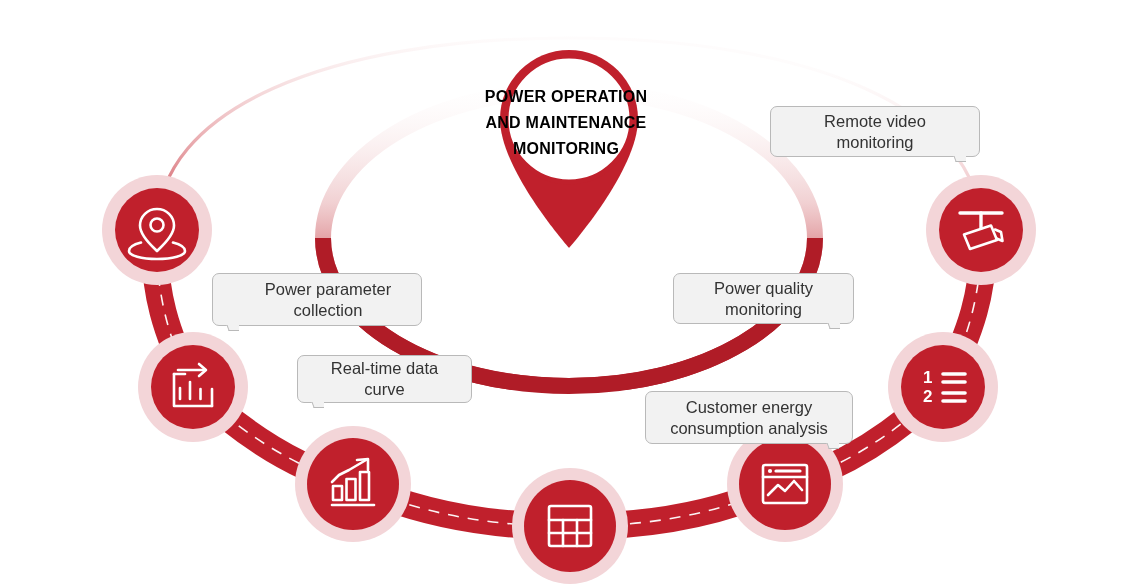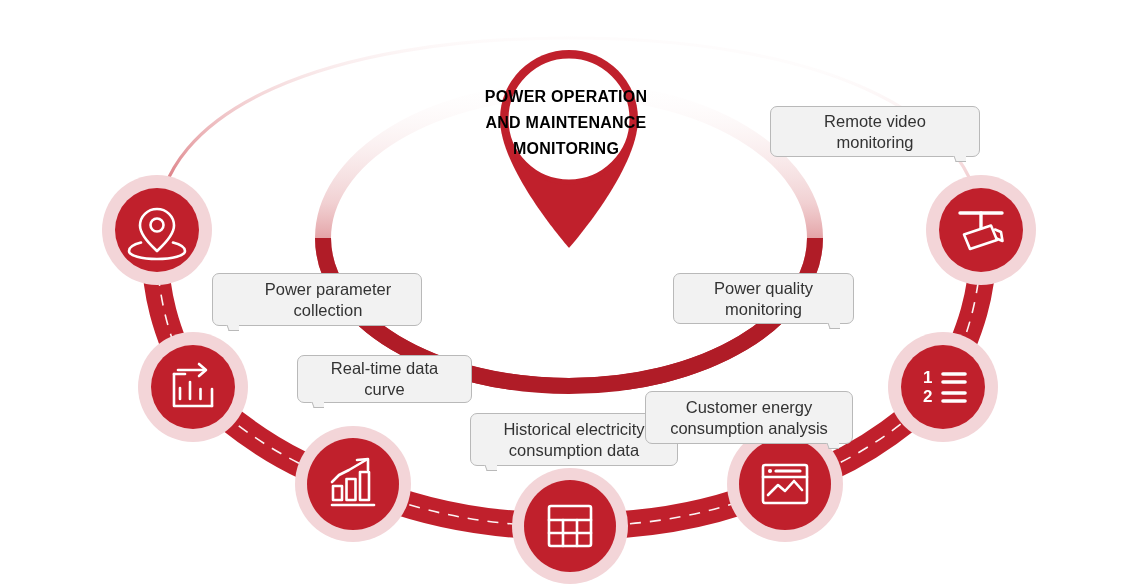--- a/index.html
+++ b/index.html
@@ -243,25 +243,20 @@
     <span>Power parameter
 collection</span>
     <span class="tail"></span>
   </div>
 
   <div class="label tail-left" style="left:297px;top:355px;width:175px;height:48px;">
     <span>Real-time data curve</span>
     <span class="tail"></span>
   </div>
 
-  <div class="label tail-left" style="left:470px;top:413px;width:208px;height:53px;">
-    <span>Historical electricity
-consumption data</span>
-    <span class="tail"></span>
-  </div>
 
   <div class="label tail-right" style="left:645px;top:355px;width:208px;height:53px;margin-top:36px;">
     <span>Customer energy
 consumption analysis</span>
     <span class="tail"></span>
   </div>
 
   <div class="label tail-right" style="left:673px;top:273px;width:181px;height:51px;">
     <span>Power quality monitoring</span>
     <span class="tail"></span>

